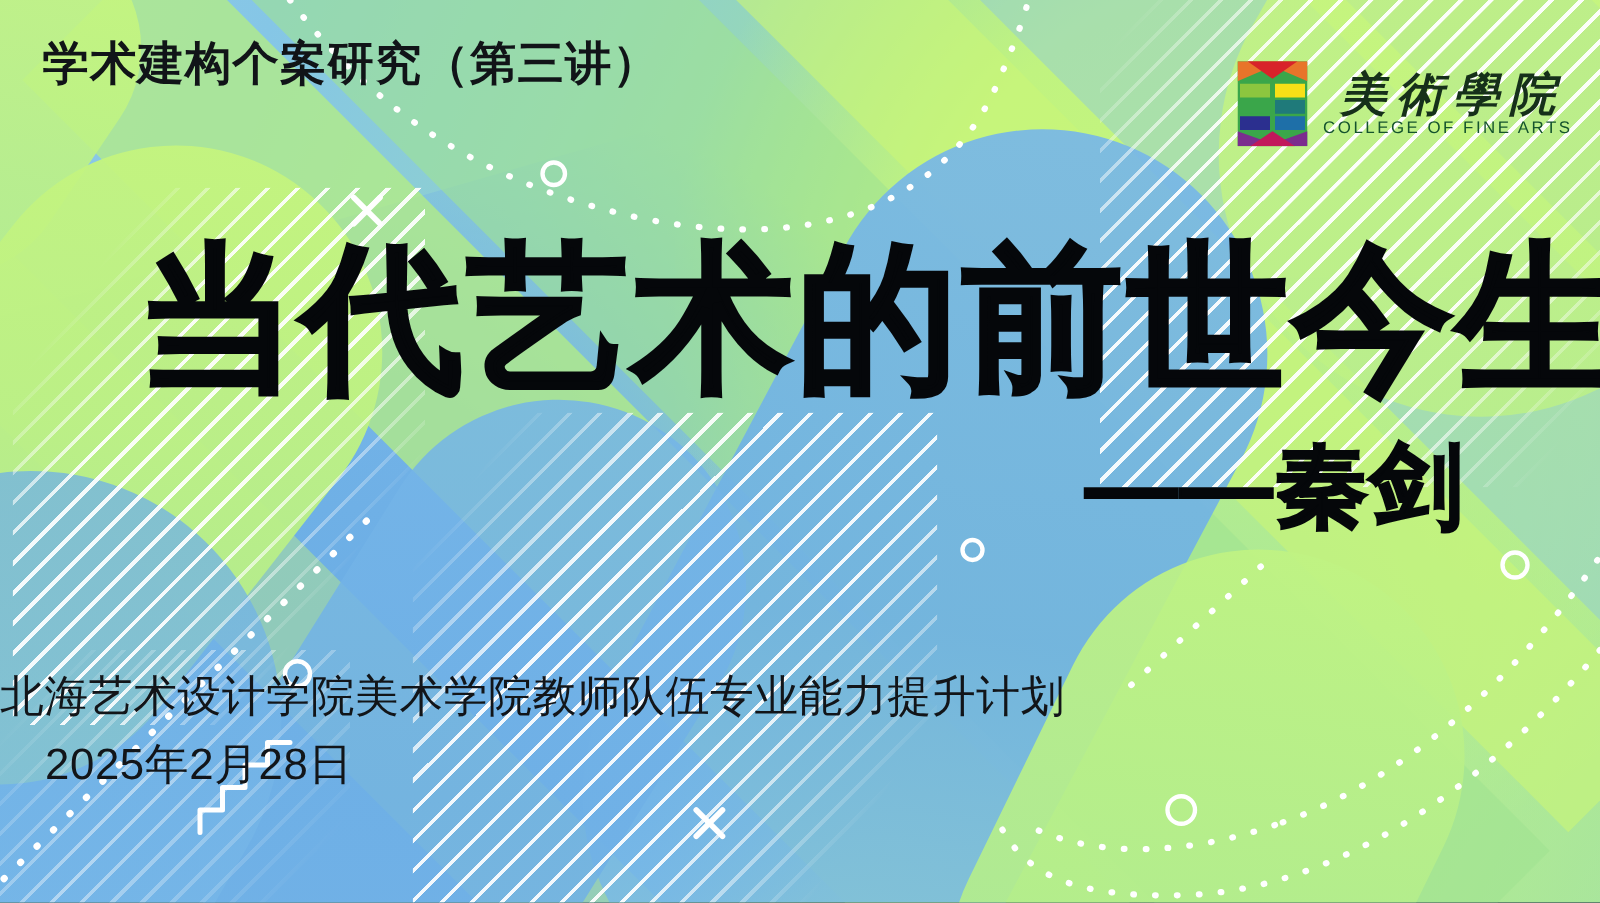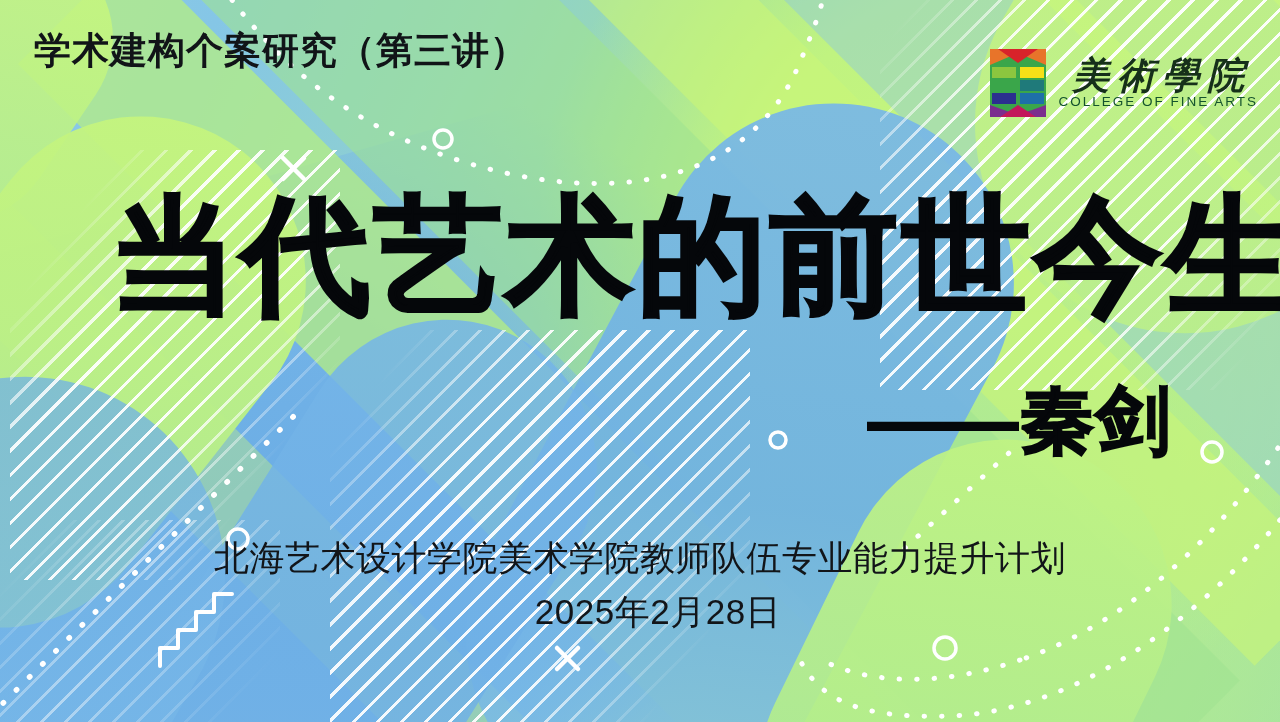--- a/index.html
+++ b/index.html
@@ -228,28 +228,26 @@
   }
 
   .byline{
     position:absolute;
     right:108px;top:340px;
     font-size:74px;
     font-weight:900;
     color:#05070a;
     letter-spacing:2px;
     white-space:nowrap;
-    margin-top:32px;
     -webkit-text-stroke:2px #05070a;
   }
 
   .footer{
     position:absolute;
     left:0;right:0;top:536px;
-    text-align:center;
     color:#121519;
   }
   .footer-line1{
     font-size:35px;
     font-weight:500;
     letter-spacing:.5px;
     line-height:1.25;
   }
   .footer-line2{
     font-size:35px;

